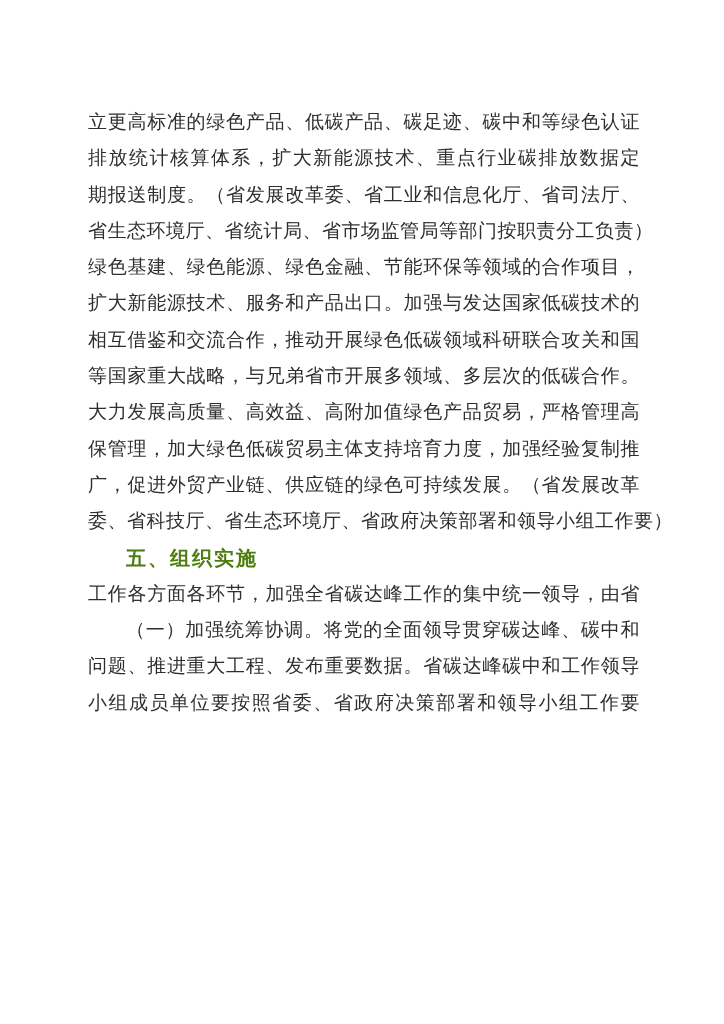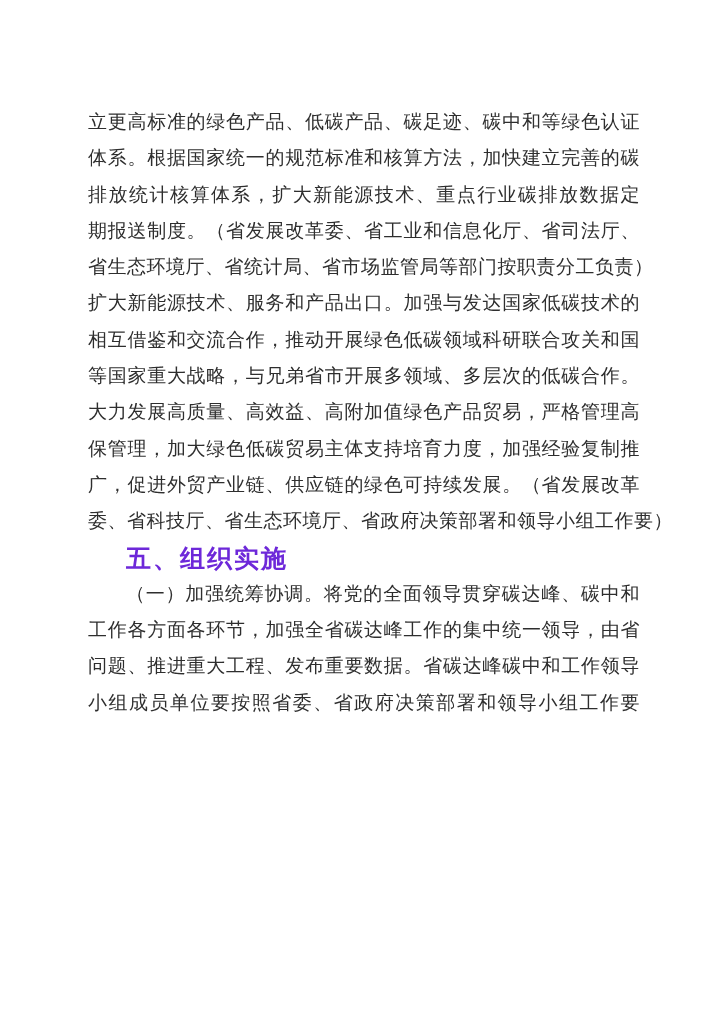--- a/index.html
+++ b/index.html
@@ -36,22 +36,22 @@
     letter-spacing: 0.5px;
     white-space: nowrap;
     overflow: visible;
   }
   .line.indent {
     padding-left: 38px;
   }
   .line.heading {
     font-family: "Liberation Sans", sans-serif;
     font-weight: 700;
-    font-size: 25px;
-    color: #6d28d9;
+    font-size: 20px;
+    color: #4d7c0f;
     text-align: center;
     text-align-last: left;
     letter-spacing: 2px;
   }
   .footer {
     position: absolute;
     top: 908px;
     right: 112px;
     font-size: 19px;
     line-height: 30px;
@@ -60,43 +60,43 @@
   }
 </style>
 </head>
 <body>
 
 <div class="page">
   <div class="content">
 
     <div class="para">
       <div class="line">立更高标准的绿色产品、低碳产品、碳足迹、碳中和等绿色认证</div>
-      <div class="line">体系。根据国家统一的规范标准和核算方法，加快建立完善的碳</div>
       <div class="line">排放统计核算体系，扩大新能源技术、重点行业碳排放数据定</div>
       <div class="line">期报送制度。（省发展改革委、省工业和信息化厅、省司法厅、</div>
       <div class="line">省生态环境厅、省统计局、省市场监管局等部门按职责分工负责）</div>
     </div>
 
     <div class="para">
+      <div class="line">绿色基建、绿色能源、绿色金融、节能环保等领域的合作项目，</div>
       <div class="line">扩大新能源技术、服务和产品出口。加强与发达国家低碳技术的</div>
       <div class="line">相互借鉴和交流合作，推动开展绿色低碳领域科研联合攻关和国</div>
       <div class="line">等国家重大战略，与兄弟省市开展多领域、多层次的低碳合作。</div>
       <div class="line">大力发展高质量、高效益、高附加值绿色产品贸易，严格管理高</div>
       <div class="line">保管理，加大绿色低碳贸易主体支持培育力度，加强经验复制推</div>
       <div class="line">广，促进外贸产业链、供应链的绿色可持续发展。（省发展改革</div>
       <div class="line">委、省科技厅、省生态环境厅、省政府决策部署和领导小组工作要）</div>
     </div>
 
     <div class="para">
       <div class="line heading indent">五、组织实施</div>
     </div>
 
     <div class="para">
+      <div class="line">工作各方面各环节，加强全省碳达峰工作的集中统一领导，由省</div>
       <div class="line indent">（一）加强统筹协调。将党的全面领导贯穿碳达峰、碳中和</div>
-      <div class="line">工作各方面各环节，加强全省碳达峰工作的集中统一领导，由省</div>
       <div class="line">问题、推进重大工程、发布重要数据。省碳达峰碳中和工作领导</div>
       <div class="line">小组成员单位要按照省委、省政府决策部署和领导小组工作要</div>
     </div>
 
   </div>
 
   <div class="footer">— 21 —</div>
 </div>
 
 </body></html>

